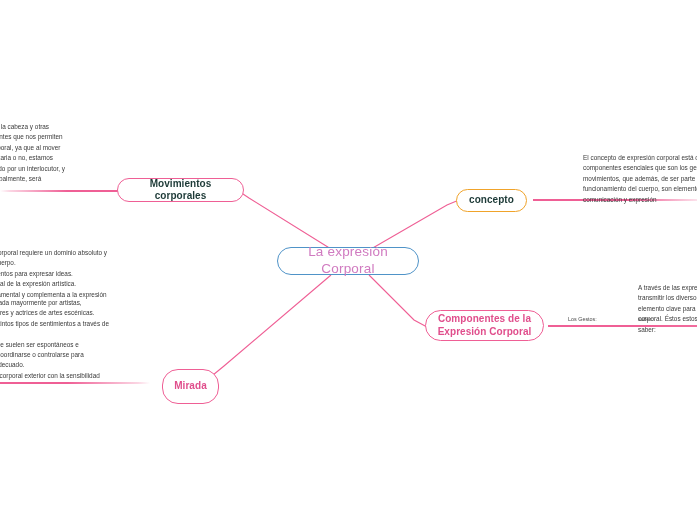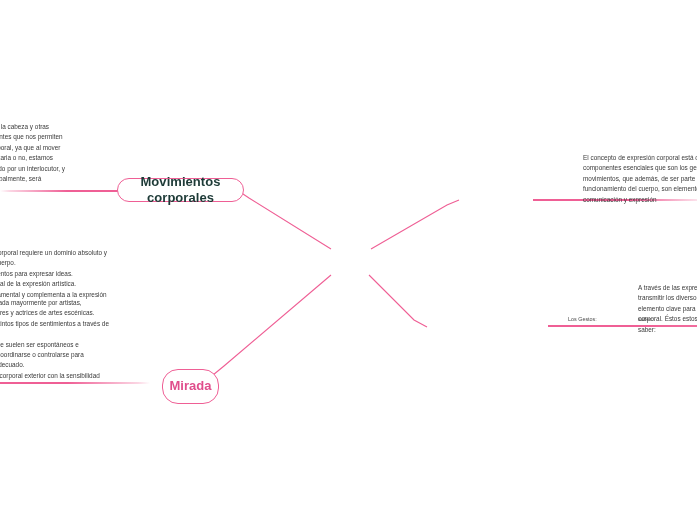--- a/index.html
+++ b/index.html
@@ -46,21 +46,21 @@
     font-size: 13.5px;
     font-weight: 400;
     letter-spacing: .2px;
     border-radius: 14px;
     padding: 0 10px;
   }
 
   .node-branch {
     border: 1.4px solid #ef5f95;
     color: #1d3a37;
-    font-size: 13px;
+    font-size: 10px;
     font-weight: bold;
     letter-spacing: .05px;
     padding: 0 8px;
   }
 
   .node-branch.accent-orange {
     border-color: #f0a32a;
   }
   .node-branch.accent-pink-text {
     color: #e04e8c;
@@ -160,20 +160,30 @@
 corporal. Éstos estos
 saber:</div>
 
   <div class="leaf-label" style="left:568px; top:316px;">Los Gestos:</div>
   <div class="leaf-label" style="left:638px; top:316px;">saber:</div>
 
   <div class="node node-branch" style="left:117px; top:178px; width:127px; height:24px;">
     <span>Movimientos corporales</span>
   </div>
 
+  <div class="node node-root" style="left:277px; top:247px; width:142px; height:28px;">
+    <span>La expresión Corporal</span>
+  </div>
 
+  <div class="node node-branch accent-orange" style="left:456px; top:189px; width:71px; height:23px;">
+    <span>concepto</span>
+  </div>
 
+  <div class="node node-branch accent-pink-text" style="left:425px; top:310px; width:119px; height:31px; white-space:pre-line;">
+    <span>Componentes de la
+Expresión Corporal</span>
+  </div>
 
   <div class="node node-branch accent-pink-text" style="left:162px; top:369px; width:57px; height:35px;">
     <span>Mirada</span>
   </div>
 
 </div>
 
 </body></html>

